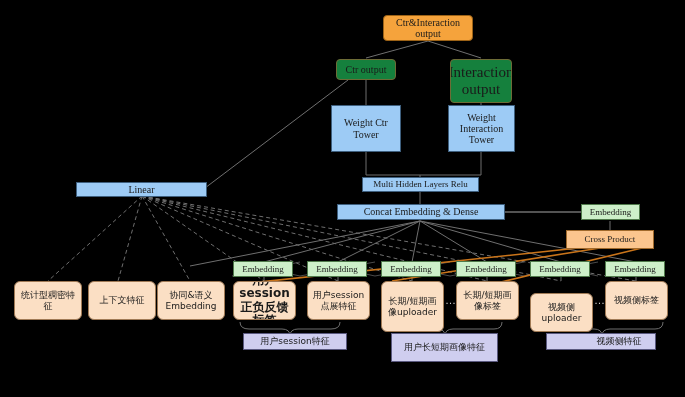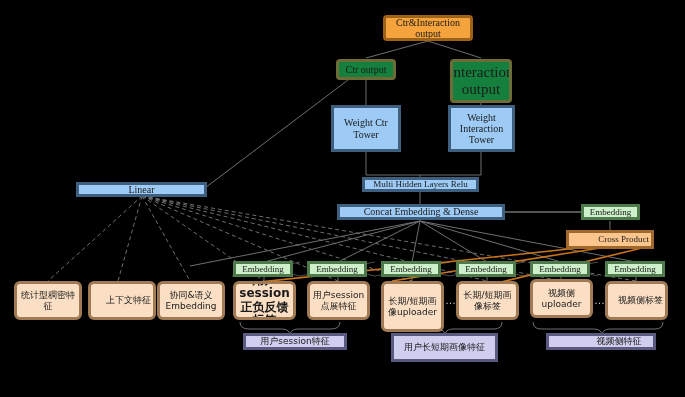--- a/index.html
+++ b/index.html
@@ -25,30 +25,30 @@
   }
   .node {
     position: absolute;
     box-sizing: border-box;
     display: flex;
     align-items: center;
     justify-content: center;
     text-align: center;
     line-height: 1.12;
     color: #1a1a1a;
-    border: 3px solid #fef9c3;
+    border: 1px solid #fef9c3;
     z-index: 5;
     padding: 1px 2px;
     overflow: hidden;
   }
   .n-orange  { background: #F5A33C; border-color: #9c6216; }
   .n-yellow  { background: #15803d; border-color: #6d6b36; }
   .n-blue    { background: #9DCBF5; border-color: #3e5f7e; }
   .n-green   { background: #CDEFC9; border-color: #4f7a4b; }
-  .n-peachbg { background: #FBDFC4; border-color: #a07a55; justify-content: flex-end; }
+  .n-peachbg { background: #FBDFC4; border-color: #a07a55; }
   .n-lavender{ background: #CFCEEF; border-color: #5a597f; }
   .rounded   { border-radius: 4px; }
   .rounded6  { border-radius: 6px; }
   .cjk { font-family: "DejaVu Sans", "Liberation Sans", sans-serif; }
   .dots {
     position: absolute;
     color: #cfcfcf;
     font-size: 11px;
     z-index: 6;
     font-family: "Liberation Sans", sans-serif;
@@ -213,21 +213,21 @@
   </div>
   <div class="node n-peachbg rounded6 cjk" style="left:307px; top:281px; width:63px; height:39px; font-size:9px;">
     <span>用户session点展特征</span>
   </div>
   <div class="node n-peachbg rounded6 cjk" style="left:381px; top:281px; width:63px; height:51px; font-size:9px;">
     <span>长期/短期画像uploader</span>
   </div>
   <div class="node n-peachbg rounded6 cjk" style="left:456px; top:281px; width:63px; height:39px; font-size:9px;">
     <span>长期/短期画像标签</span>
   </div>
-  <div class="node n-peachbg rounded6 cjk" style="left:530px; top:279px; width:63px; height:39px; font-size:9px;">
+  <div class="node n-peachbg rounded6 cjk" style="left:530px; top:293px; width:63px; height:39px; font-size:9px;">
     <span>视频侧uploader</span>
   </div>
   <div class="node n-peachbg rounded6 cjk" style="left:605px; top:281px; width:63px; height:39px; font-size:9px;">
     <span>视频侧标签</span>
   </div>
 
   <div class="dots" style="left:445px; top:294px;">…</div>
   <div class="dots" style="left:594px; top:294px;">…</div>
 
   <div class="node n-lavender cjk" style="left:243px; top:333px; width:104px; height:17px; font-size:9px;">

